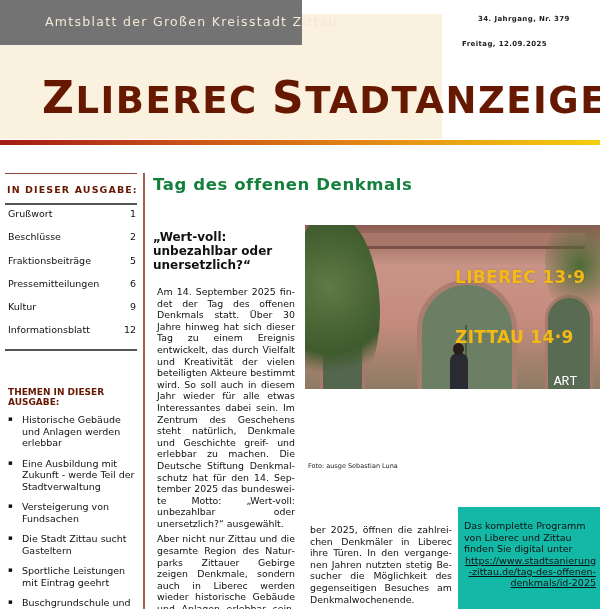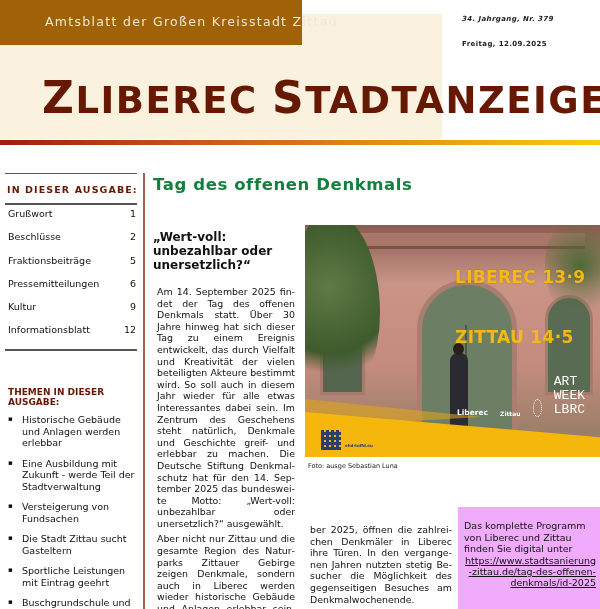--- a/index.html
+++ b/index.html
@@ -1,22 +1,22 @@
 <!DOCTYPE html>
 <html><head>
 <meta charset="utf-8">
 <style>
   * { box-sizing: border-box; margin: 0; padding: 0; }
   html, body { width: 600px; height: 609px; overflow: hidden; background: #ffffff; }
   body { position: relative; font-family: "DejaVu Sans", sans-serif; color: #111; }
 
   .cream-bg { position: absolute; left: 0; top: 14px; width: 442px; height: 125px; background: #fbf1df; }
-  .top-band { position: absolute; left: 0; top: 0; width: 302px; height: 45px; background: #a16207; }
+  .top-band { position: absolute; left: 0; top: 0; width: 302px; height: 45px; background: #737373; }
   .top-band .sub { position: absolute; left: 45px; top: 14px; color: #f3e6d6; font-family: "DejaVu Sans", sans-serif; font-size: 12.5px; letter-spacing: 1.3px; white-space: nowrap; }
-  .issue { position: absolute; left: 462px; top: 15px; font-size: 7px; font-weight: bold; color: #222; letter-spacing: 0.4px; font-style: italic; }
+  .issue { position: absolute; left: 478px; top: 15px; font-size: 7px; font-weight: bold; color: #222; letter-spacing: 0.4px; }
   .date { position: absolute; left: 462px; top: 40px; font-size: 7px; font-weight: bold; color: #222; letter-spacing: 0.4px; }
   .masthead { position: absolute; left: 42px; top: 72px; color: #661800; font-family: "DejaVu Sans", sans-serif; font-weight: bold; font-size: 37px; letter-spacing: 1.5px; white-space: nowrap; }
   .masthead .big { font-size: 44px; }
   .rule { position: absolute; left: 0; top: 140px; width: 600px; height: 5px; background: linear-gradient(to right, #a31b12 0%, #c8501a 30%, #e49016 65%, #f6cd0e 100%); }
 
   .side-top-line { position: absolute; left: 5px; top: 173px; width: 132px; height: 1px; background: #8a4535; }
   .vline { position: absolute; left: 143px; top: 173px; width: 2px; height: 436px; background: #a5614f; }
   .toc-title { position: absolute; left: 7px; top: 184px; font-size: 9.5px; font-weight: bold; color: #661800; letter-spacing: 1.1px; white-space: nowrap; }
   .toc-hr { position: absolute; left: 5px; top: 203px; width: 132px; height: 2px; background: #555; }
   .toc-hr2 { position: absolute; left: 5px; top: 349px; width: 132px; height: 2px; background: #555; }
@@ -26,21 +26,21 @@
   .themes { position: absolute; left: 8px; top: 414px; width: 130px; list-style: none; }
   .themes li { position: relative; padding-left: 14px; font-size: 9.5px; line-height: 11.5px; margin-bottom: 9px; color: #111; }
   .themes li::before { content: "\25AA"; position: absolute; left: 0; top: 0; font-size: 7px; }
 
   .article-title { position: absolute; left: 153px; top: 175px; font-size: 16.5px; font-weight: bold; color: #15803d; letter-spacing: 0.6px; white-space: nowrap; }
   .subhead { position: absolute; left: 153px; top: 230px; width: 148px; font-size: 12px; font-weight: bold; line-height: 14px; color: #111; }
   .col1 { position: absolute; left: 153px; top: 282px; width: 146px; font-size: 9.4px; line-height: 11.6px; text-align: justify; hyphens: manual; color: #111; }
   .col1 p { margin: 4px; }
   .col2 { position: absolute; left: 310px; top: 524px; width: 142px; font-size: 9.4px; line-height: 11.6px; text-align: justify; color: #111; }
 
-  .photo { position: absolute; left: 305px; top: 225px; width: 295px; height: 232px; overflow: hidden; background: #b98678; }
+  .photo { position: absolute; left: 305px; top: 225px; width: 295px; height: 164px; overflow: hidden; background: #b98678; }
   .photo .wall { position: absolute; inset: 0; background: linear-gradient(180deg, #8a5d52 0%, #c99487 25%, #c48b7d 60%, #8d7a62 100%); }
   .photo .lintel { position: absolute; left: 30px; top: 8px; width: 250px; height: 16px; background: #a8776a; border-bottom: 3px solid #7b5247; }
   .photo .tree { position: absolute; left: -10px; top: -10px; width: 85px; height: 180px; border-radius: 40% 60% 50% 40%; background: radial-gradient(circle at 40% 40%, #5f7a45 0%, #3f5a2c 55%, rgba(60,80,40,0) 72%); }
   .photo .tree2 { position: absolute; right: -15px; top: -15px; width: 70px; height: 110px; border-radius: 50%; background: radial-gradient(circle, #4d6a35 0%, rgba(60,90,40,0) 70%); }
   .photo .win-left { position: absolute; left: 15px; top: 70px; width: 45px; height: 100px; border-radius: 22px 22px 0 0; background: #55664f; border: 3px solid #a87a6d; }
   .photo .arch { position: absolute; left: 112px; top: 55px; width: 100px; height: 185px; border-radius: 50px 50px 0 0; background: #6c7f64; border: 5px solid #a97d6f; }
   .photo .door-split { position: absolute; left: 160px; top: 100px; width: 2px; height: 130px; background: #4b5a45; }
   .photo .win-right { position: absolute; left: 240px; top: 70px; width: 48px; height: 100px; border-radius: 24px 24px 0 0; background: #596b52; border: 3px solid #a87a6d; }
   .photo .person { position: absolute; left: 145px; top: 128px; width: 18px; height: 75px; background: #2a2a33; border-radius: 8px 8px 2px 2px; }
   .photo .person::before { content: ""; position: absolute; left: 3px; top: -10px; width: 11px; height: 12px; border-radius: 50%; background: #2a1e1a; }
@@ -52,21 +52,21 @@
   .photo .logos { position: absolute; left: 152px; top: 150px; display: flex; gap: 12px; align-items: flex-end; color: #fff; font-weight: bold; font-size: 7.5px; }
   .photo .logo-z { font-size: 6px; }
   .photo .logo-art { font-size: 13px; line-height: 14px; font-weight: normal; font-family: Liberation Mono, monospace; }
   .photo .sun { width: 18px; height: 18px; border-radius: 50%; border: 1px dotted #fff; }
   .photo .qr { position: absolute; left: 16px; top: 205px; width: 20px; height: 20px; background:
       repeating-linear-gradient(90deg, #2c3e6b 0 3px, transparent 3px 5px),
       repeating-linear-gradient(0deg, #2c3e6b 0 3px, #f6b70c 3px 5px); }
   .photo .qr-url { position: absolute; left: 40px; top: 218px; font-size: 4px; color: #2c3e6b; font-weight: bold; }
   .caption { position: absolute; left: 308px; top: 462px; font-size: 6.5px; color: #222; }
 
-  .box { position: absolute; left: 458px; top: 507px; width: 142px; height: 102px; background: #f0abfc; padding: 13px 0 0 6px; }
+  .box { position: absolute; left: 458px; top: 507px; width: 142px; height: 102px; background: #14b8a6; padding: 13px 0 0 6px; }
   .box .box-text { font-size: 9.5px; line-height: 11.5px; color: #111; width: 132px; }
   .box .box-link { display: block; font-size: 9.5px; line-height: 11px; color: #111; text-decoration: underline; width: 132px; word-break: break-all; text-align: right; }
 </style>
 </head>
 <body>
 
 <div class="cream-bg"></div>
 <div class="top-band">
   <span class="sub">Amtsblatt der Großen Kreisstadt Zittau</span>
 </div>
@@ -129,21 +129,21 @@
   <div class="win-left"></div>
   <div class="arch"></div>
   <div class="door-split"></div>
   <div class="win-right"></div>
   <div class="tree"></div>
   <div class="tree2"></div>
   <div class="person"></div>
   <div class="yellow2"></div>
   <div class="yellow"></div>
   <div class="t-liberec">LIBEREC 13·9</div>
-  <div class="t-zittau">ZITTAU 14·5</div>
+  <div class="t-zittau">ZITTAU 14·9</div>
   <div class="logos">
     <span>Liberec</span>
     <span class="logo-z">Zittau</span>
     <span class="sun"></span>
     <span class="logo-art">ART WEEK LBRC</span>
   </div>
   <div class="qr"></div>
   <div class="qr-url">ehd-toffd.eu</div>
 </div>
 <div class="caption">Foto: ausge Sebastian Luna</div>

